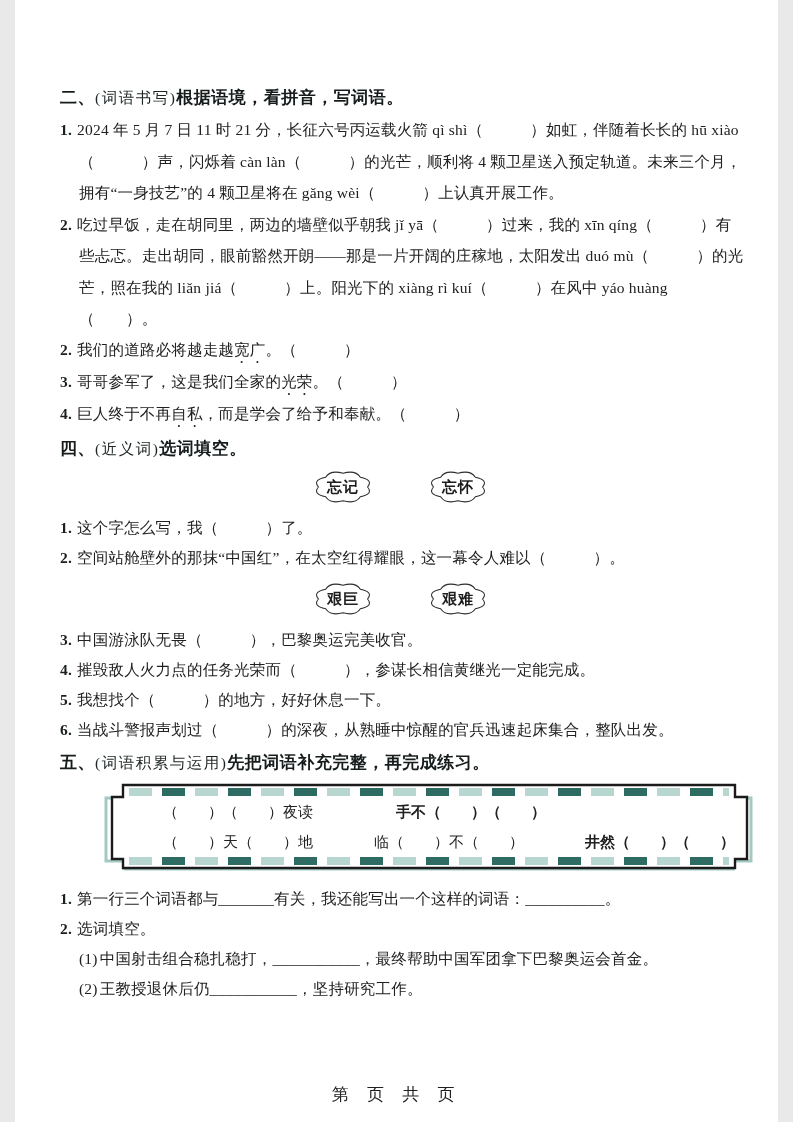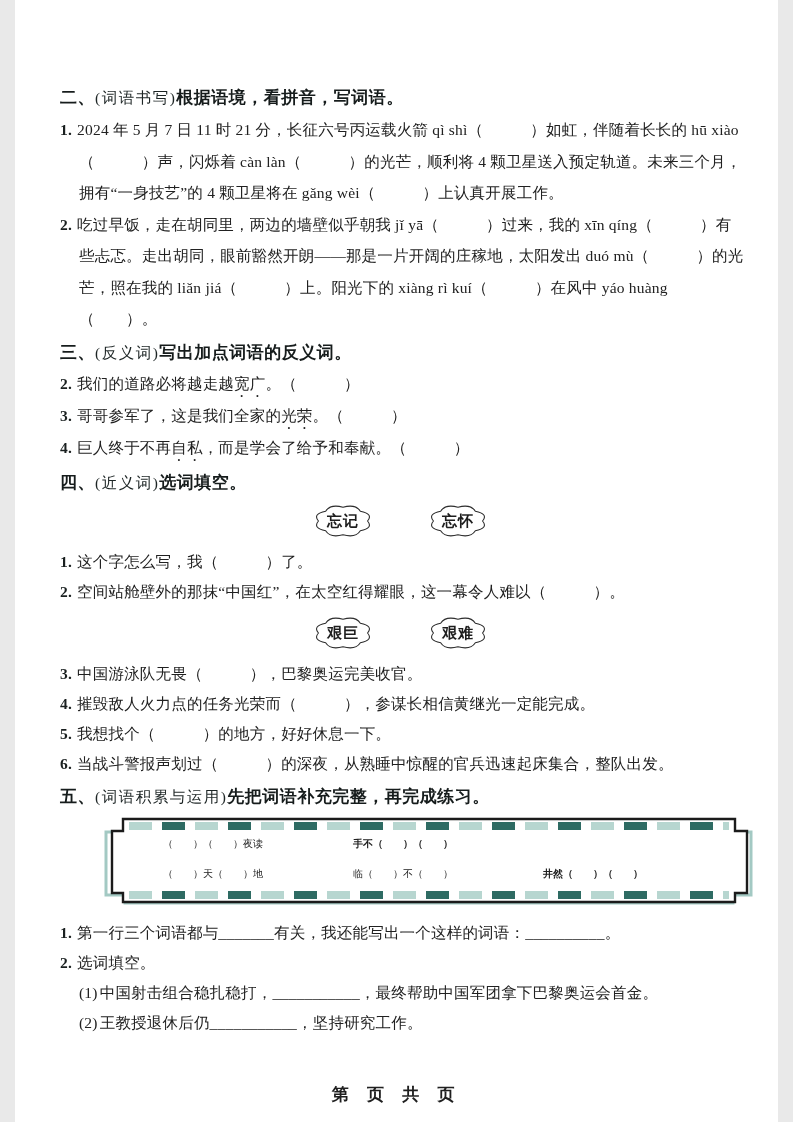--- a/index.html
+++ b/index.html
@@ -49,46 +49,45 @@
   .dash-row{
     position:absolute;left:26px;right:26px;height:8px;
     background:repeating-linear-gradient(90deg,
       #b7d6d0 0 23px, rgba(0,0,0,0) 23px 33px,
       #2e6b63 33px 56px, rgba(0,0,0,0) 56px 66px);
   }
   .dash-top{top:7px;}
   .dash-bottom{bottom:7px;}
   .plaque-line{
     position:absolute;left:60px;right:20px;display:flex;
-    font-size:10px;color:#212121;white-space:nowrap;
+    font-size:15px;color:#212121;white-space:nowrap;gap:43px;
   }
   .pl1{top:22px;}
   .pl2{top:52px;}
   .bg{display:inline-block;width:190px;}
   .bg:last-child{width:auto;font-weight:bold;}
   .footer{
     position:absolute;bottom:16px;left:0;right:0;
-    text-align:center;font-size:17px;font-weight:700;
+    text-align:center;font-size:17px;font-weight:400;
     letter-spacing:7px;color:#1f1f1f;
   }
 </style>
 </head>
 <body>
 
 <div class="page">
   <div class="content">
 
     <div class="sec">
       <h2><span>二、</span><span class="stype">(词语书写)</span><span>根据语境，看拼音，写词语。</span></h2>
       <div class="item"><span class="num">1.</span><span>2024 年 5 月 7 日 11 时 21 分，长征六号丙运载火箭 qì shì（　　　）如虹，伴随着长长的 hū xiào（　　　）声，闪烁着 càn làn（　　　）的光芒，顺利将 4 颗卫星送入预定轨道。未来三个月，拥有“一身技艺”的 4 颗卫星将在 gǎng wèi（　　　）上认真开展工作。</span></div>
       <div class="item"><span class="num">2.</span><span>吃过早饭，走在胡同里，两边的墙壁似乎朝我 jǐ yā（　　　）过来，我的 xīn qíng（　　　）有些忐忑。走出胡同，眼前豁然开朗——那是一片开阔的庄稼地，太阳发出 duó mù（　　　）的光芒，照在我的 liǎn jiá（　　　）上。阳光下的 xiàng rì kuí（　　　）在风中 yáo huàng（　　）。</span></div>
     </div>
 
     <div class="sec tight">
-      <h2><span>三、</span><span class="stype">(反义词)</span><span>写出加点词语的反义词。</span></h2>
       <div class="item"><span class="num">2.</span><span>我们的道路必将越走越</span><span class="dot-under">宽广</span><span>。（　　　）</span></div>
       <div class="item"><span class="num">3.</span><span>哥哥参军了，这是我们全家的</span><span class="dot-under">光荣</span><span>。（　　　）</span></div>
       <div class="item"><span class="num">4.</span><span>巨人终于不再</span><span class="dot-under">自私</span><span>，而是学会了给予和奉献。（　　　）</span></div>
     </div>
 
     <div class="sec tight">
       <h2><span>四、</span><span class="stype">(近义词)</span><span>选词填空。</span></h2>
 
       <div class="cloud-row">
         <div class="cloud">

